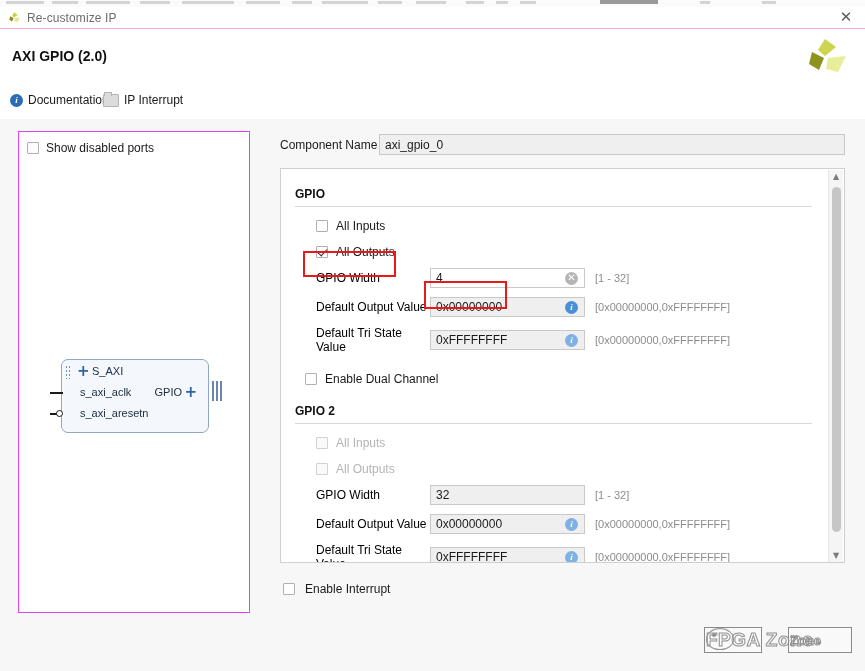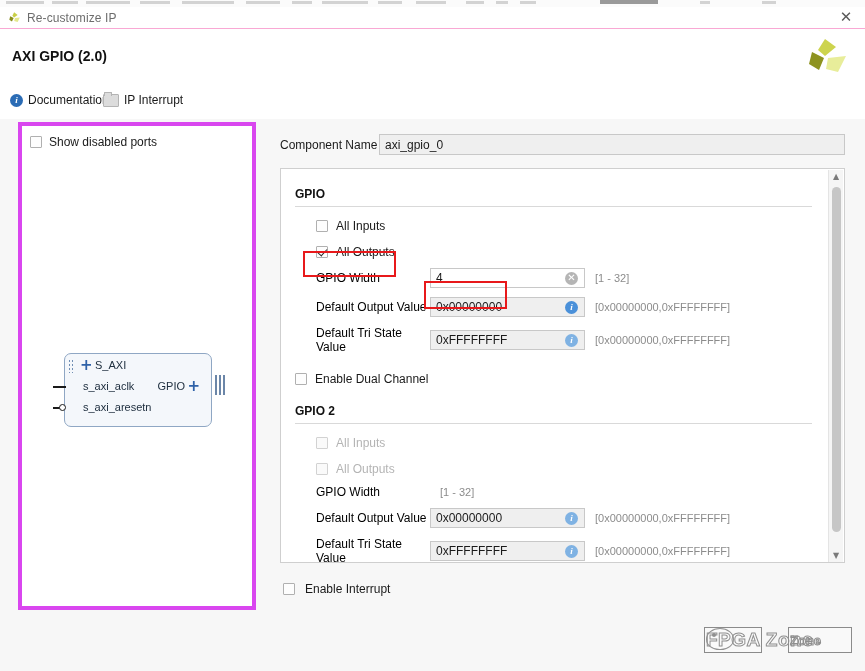--- a/index.html
+++ b/index.html
@@ -141,24 +141,24 @@
   #content {
     position: absolute;
     top: 119px; left: 0;
     width: 865px; height: 552px;
     background: #f7f7f7;
   }
 
   
   #left-panel {
     position: absolute;
-    left: 18px; top: 3px;
+    left: 18px; top: 12px;
     width: 230px; height: 480px;
     background: #ffffff;
-    border: 4px solid #d946ef;
+    border: 1px solid #d946ef;
   }
   #show-disabled-row {
     position: absolute;
     left: 8px; top: 9px;
     display: flex;
     align-items: center;
     gap: 7px;
     cursor: pointer;
   }
   .cbox {
@@ -612,40 +612,43 @@
 
         <div class="field-row">
           <span class="field-label">Default Tri State Value</span>
           <span class="field-box">
             <input type="text" value="0xFFFFFFFF" style="">
             <span class="in-ico info dim">i</span>
           </span>
           <span class="range-txt">[0x00000000,0xFFFFFFFF]</span>
         </div>
 
-        <div class="cb-row" style="margin-top:18px;margin-left:14px">
+        <div class="cb-row" style="margin-top:18px;margin-left:24px">
           <span class="cbox"></span>
           <span class="cb-label">Enable Dual Channel</span>
         </div>
 
         <div class="group-head">GPIO 2</div>
         <div class="group-rule"></div>
 
         <div class="cb-row">
           <span class="cbox disabled"></span>
           <span class="cb-label disabled">All Inputs</span>
         </div>
 
         <div class="cb-row">
           <span class="cbox disabled"></span>
           <span class="cb-label disabled">All Outputs</span>
         </div>
 
         <div class="field-row">
           <span class="field-label">GPIO Width</span>
+          <span class="field-box">
+            <input type="text" value="32" style="">
+          </span>
           <span class="range-txt">[1 - 32]</span>
         </div>
 
         <div class="field-row">
           <span class="field-label">Default Output Value</span>
           <span class="field-box">
             <input type="text" value="0x00000000" style="">
             <span class="in-ico info dim">i</span>
           </span>
           <span class="range-txt">[0x00000000,0xFFFFFFFF]</span>

